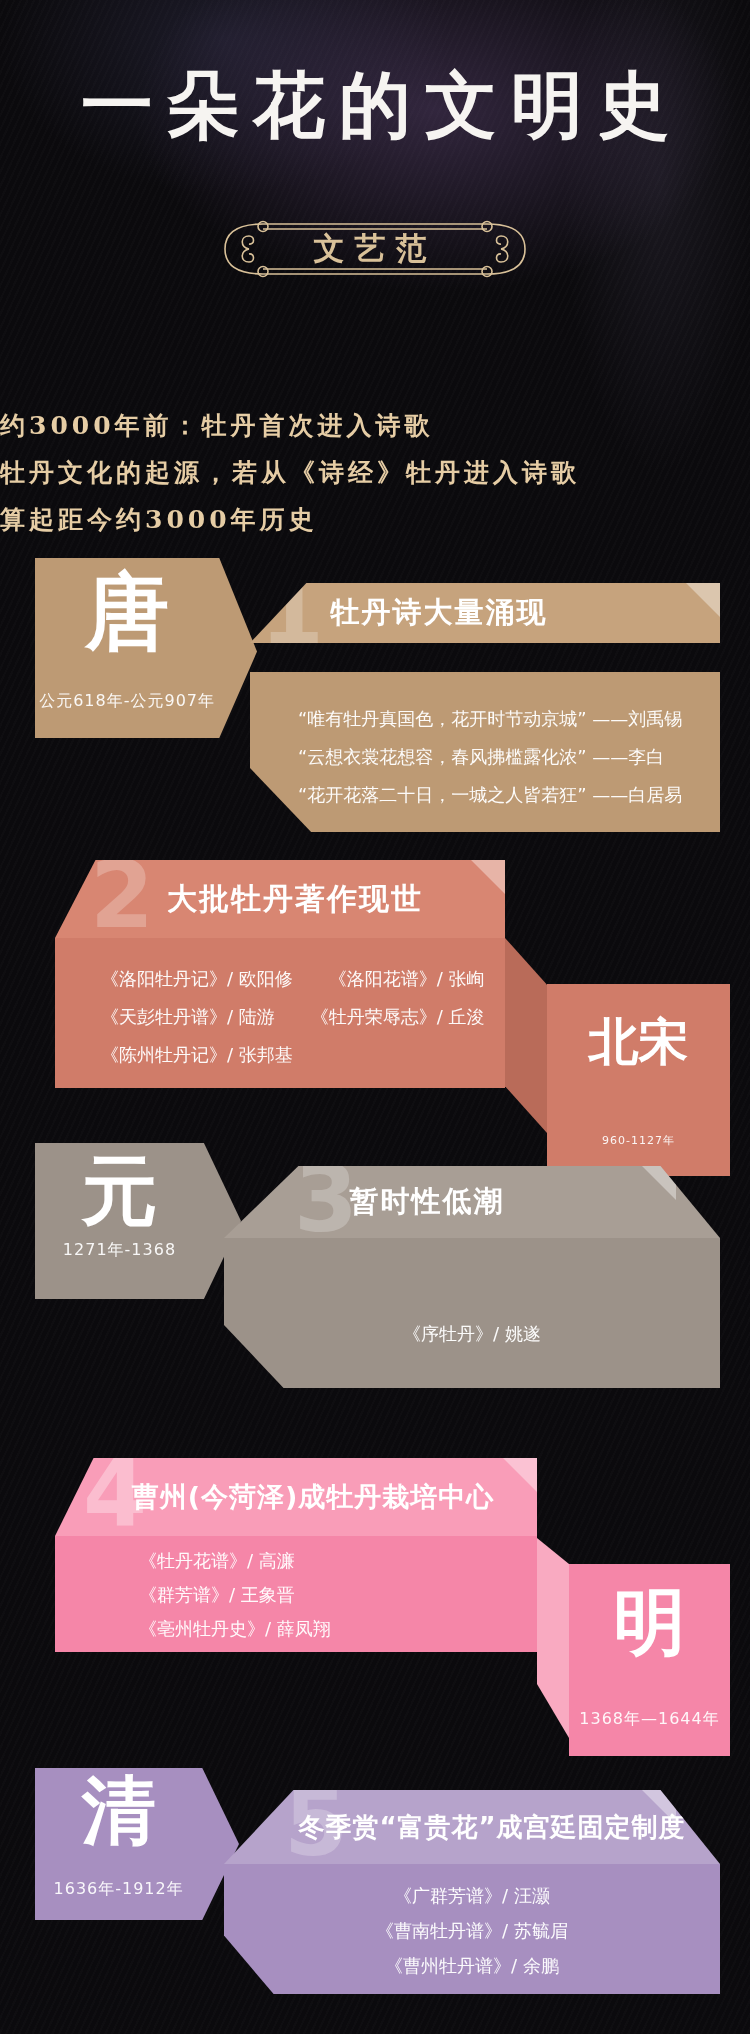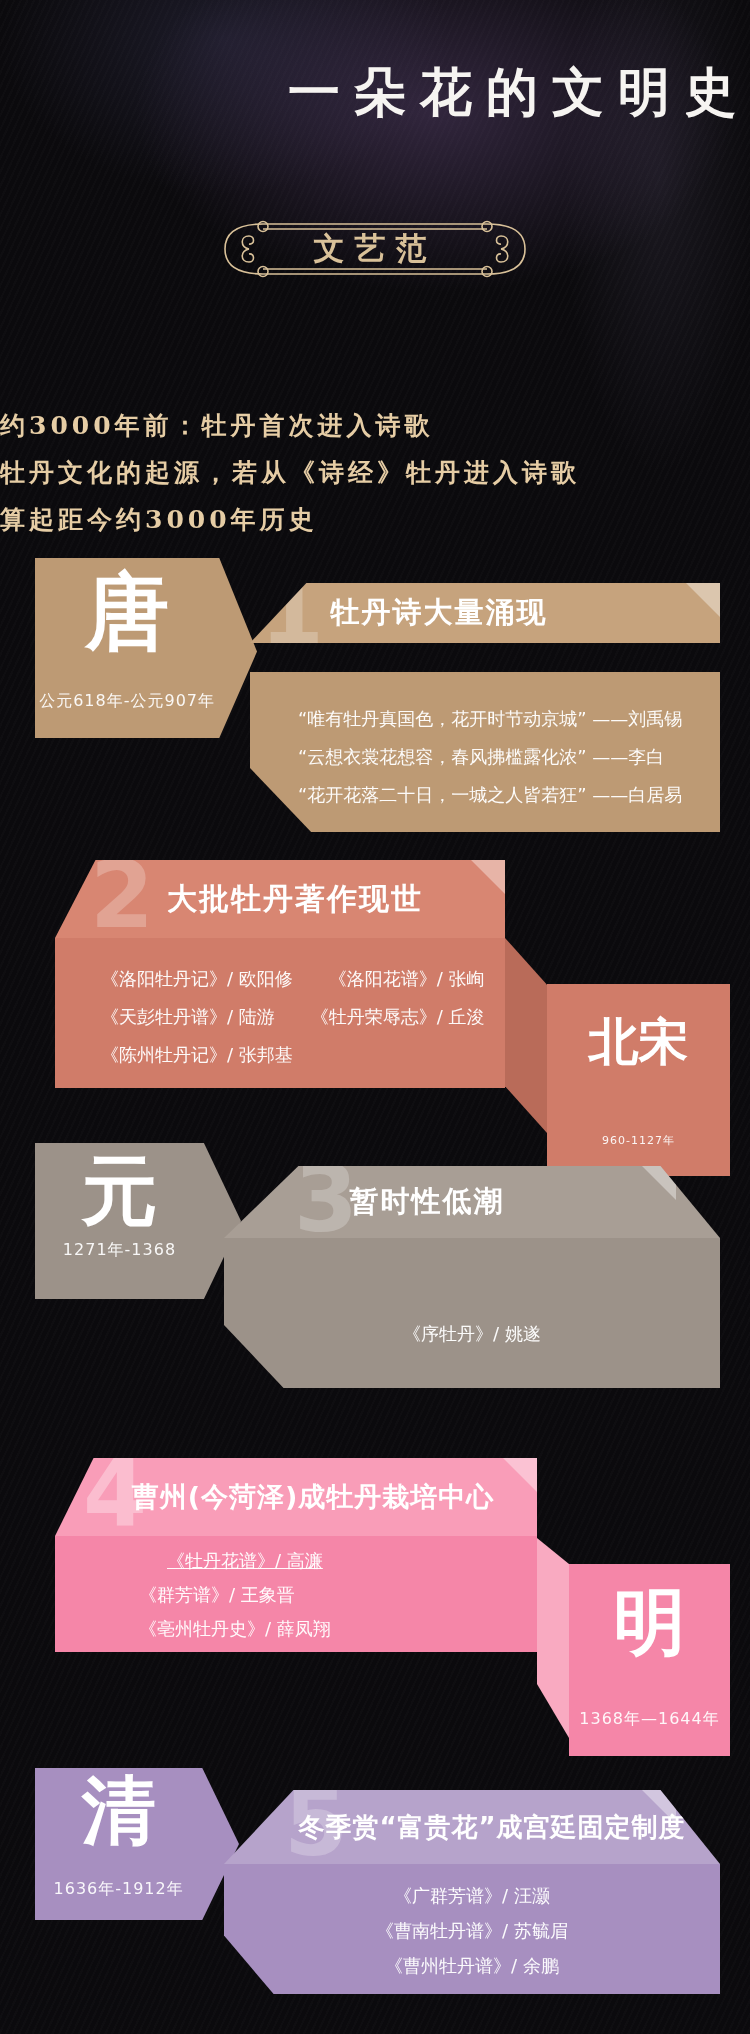--- a/index.html
+++ b/index.html
@@ -9,23 +9,23 @@
       radial-gradient(ellipse 430px 260px at 58% 110px, rgba(108,80,134,.40), transparent 70%),
       radial-gradient(ellipse 320px 220px at 30% 40px, rgba(62,60,94,.35), transparent 70%),
       radial-gradient(ellipse 140px 420px at 88% 180px, rgba(120,110,145,.14), transparent 70%),
       repeating-linear-gradient(115deg, rgba(255,255,255,.016) 0 2px, transparent 2px 6px),
       var(--bg,#0b0a0d);
     font-family:"DejaVu Sans","Liberation Sans",sans-serif;
   }
   .abs{position:absolute;}
   
   .title{
-    left:0;top:58px;width:750px;text-align:right;
+    left:0;top:58px;width:750px;text-align:center;
     font-family:Liberation Mono, monospace;
-    font-size:52px;font-weight:bold;color:#f6f4f1;letter-spacing:14px;text-indent:14px;
+    font-size:72px;font-weight:bold;color:#f6f4f1;letter-spacing:14px;text-indent:14px;
   }
   .badge{left:50%;top:212px;transform:translateX(-50%);}
   .badge svg{display:block;}
   .badge path,.badge circle{stroke:var(--gold);fill:none;stroke-width:1.6px;}
   .badge text{
     fill:var(--gold);font-family:"DejaVu Serif","Liberation Serif",serif;
     font-size:31px;font-weight:bold;letter-spacing:10px;
   }
   .intro{
     left:0;top:402px;width:750px;
@@ -148,21 +148,21 @@
   </div>
 
   <div class="abs strip" style="left:55px;top:1458px;width:482px;height:78px;background:var(--s4l);
               clip-path:polygon(8% 0,100% 0,100% 100%,0 100%);">
     <div class="ghost" style="left:28px;top:-10px;color:rgba(255,255,255,.33);">4</div>
     <div class="head" style="font-size:27px;padding-left:34px;letter-spacing:1px;">曹州(今菏泽)成牡丹栽培中心</div>
     <div class="fold" style="right:0;"></div>
   </div>
   <div class="abs body-lines" style="left:55px;top:1536px;width:482px;height:116px;background:var(--s4);
               padding-top:8px;box-sizing:border-box;line-height:34px;">
-    <div style="padding-left:112px;text-decoration:underline;">《牡丹花谱》/ 高濂</div>
+    <div style="padding-left:84px;">《牡丹花谱》/ 高濂</div>
     <div style="padding-left:84px;">《群芳谱》/ 王象晋</div>
     <div style="padding-left:84px;">《亳州牡丹史》/ 薛凤翔</div>
   </div>
   <div class="abs" style="left:537px;top:1538px;width:32px;height:200px;background:var(--s4f);
               clip-path:polygon(0 0,100% 13%,100% 100%,0 73%);"></div>
   <div class="abs dyn" style="left:569px;top:1564px;width:161px;height:192px;background:var(--s4);">
     <div class="big" style="top:18px;width:100%;font-size:72px;">明</div>
     <div class="yrs" style="bottom:26px;width:100%;">1368年—1644年</div>
   </div>
 

